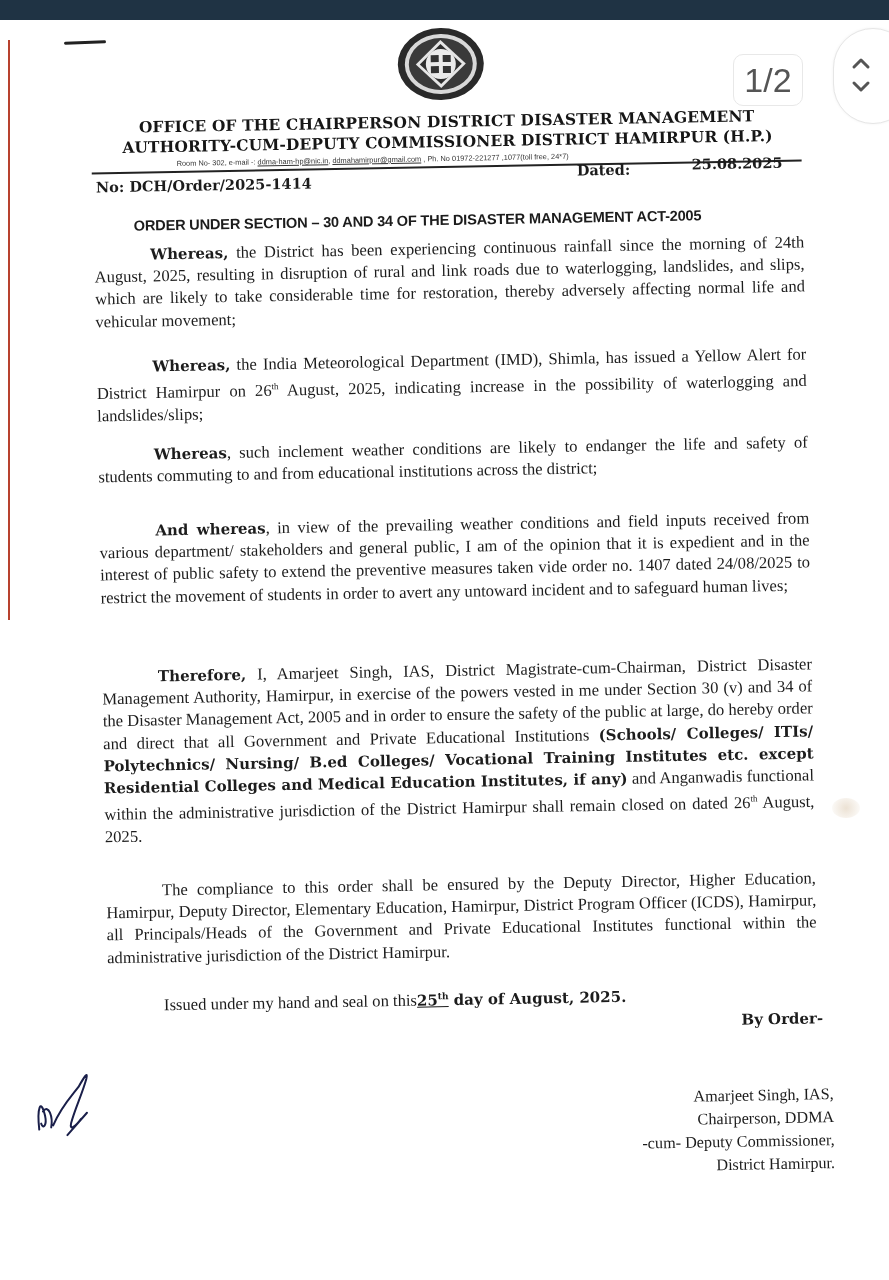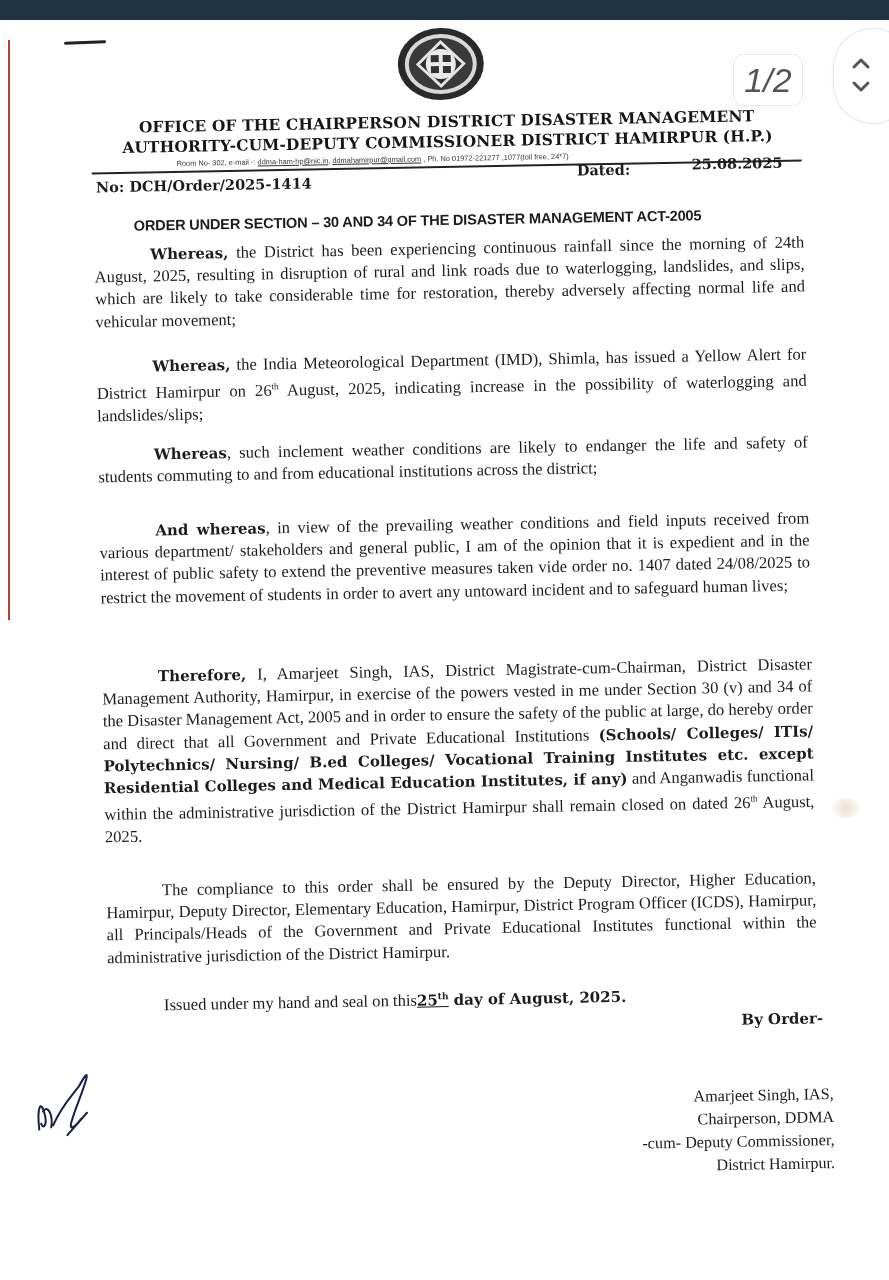--- a/index.html
+++ b/index.html
@@ -38,21 +38,21 @@
     .p6 { top: 854px; }
     .issued { position: absolute; left: 157px; top: 970px; font-size: 16.6px; white-space: nowrap; }
     .issued .u { text-decoration: underline; font-family: "DejaVu Serif", serif; font-weight: bold; font-size: 15px; }
     .issued b { font-family: "DejaVu Serif", serif; font-size: 15px; }
     .issued sup { font-size: 9px; }
     .by-order { position: absolute; left: 734px; top: 996px; font-family: "DejaVu Serif", serif; font-weight: bold; font-size: 15px; white-space: nowrap; }
 
     .signature { position: absolute; left: 22px; top: 1040px; width: 85px; height: 75px; }
     .sign-block { position: absolute; left: 560px; top: 1070px; width: 265px; text-align: right; font-size: 16.2px; line-height: 23px; }
 
-    .page-indicator { position: absolute; left: 733px; top: 54px; width: 70px; height: 52px; background: rgba(255,255,255,0.92); border: 1px solid #e8e8e8; border-radius: 10px; font-family: "Liberation Sans", sans-serif; font-size: 34px; color: #555; display: flex; align-items: center; justify-content: center; font-style: italic; }
+    .page-indicator { position: absolute; left: 733px; top: 54px; width: 70px; height: 52px; background: rgba(255,255,255,0.92); border: 1px solid #e8e8e8; border-radius: 10px; font-family: "Liberation Sans", sans-serif; font-size: 34px; color: #555; display: flex; align-items: center; justify-content: center; }
     .nav-pill { position: absolute; left: 833px; top: 28px; width: 80px; height: 96px; background: #ffffff; border: 1px solid #e6e6e6; border-radius: 48px; box-shadow: 0 0 3px rgba(0,0,0,0.06); }
     .nav-btn { position: absolute; left: 16px; width: 22px; height: 16px; cursor: pointer; }
     .nav-up { top: 26px; }
     .nav-down { top: 50px; }
     .smudge { position: absolute; left: 832px; top: 778px; width: 28px; height: 20px; border-radius: 50%; background: radial-gradient(circle, rgba(200,170,130,0.35), rgba(255,255,255,0)); }
   </style>
 </head>
 <body>
 
 <div class="topbar"></div>

